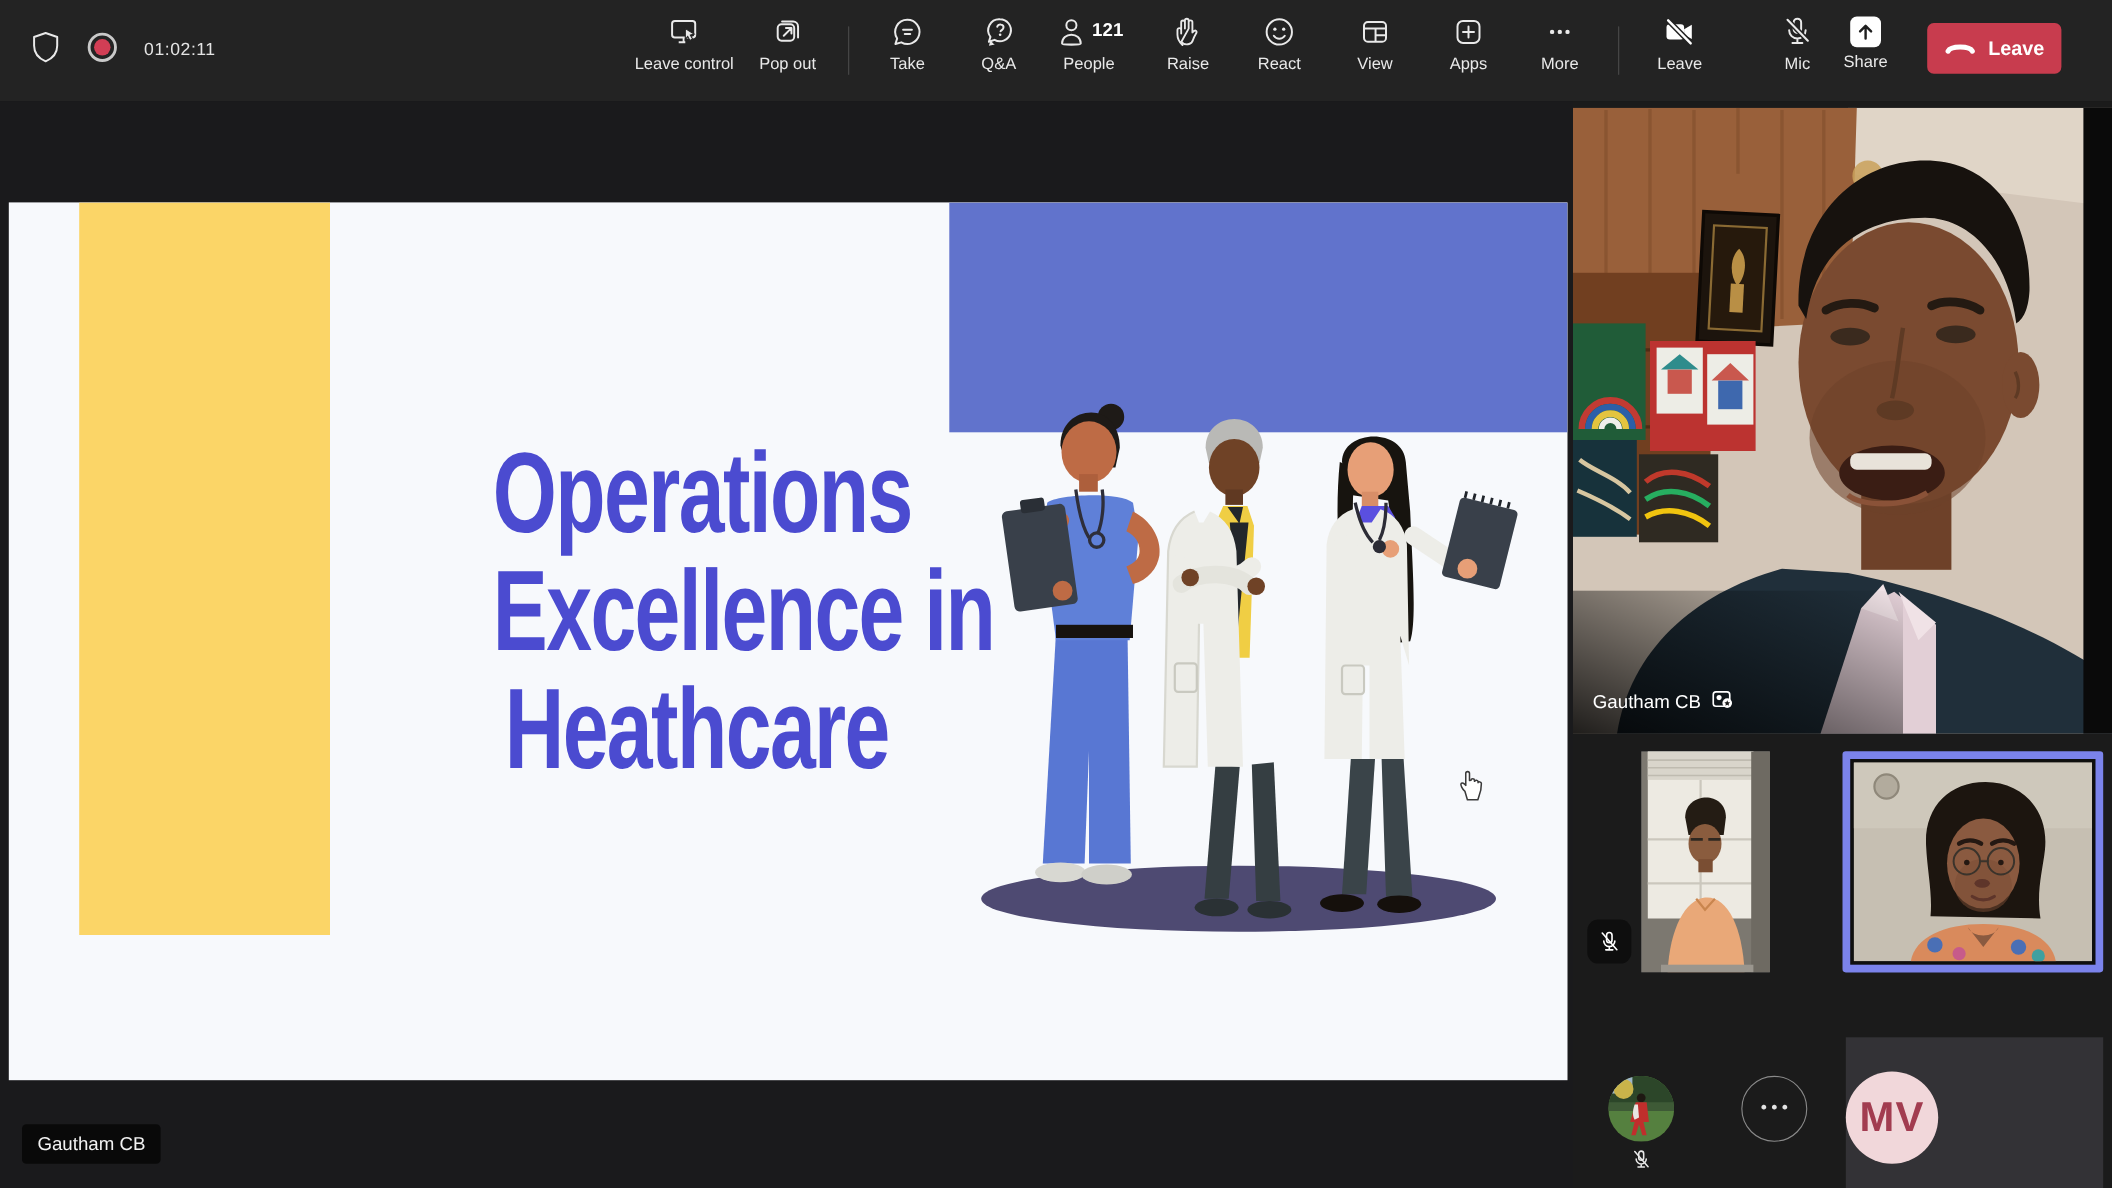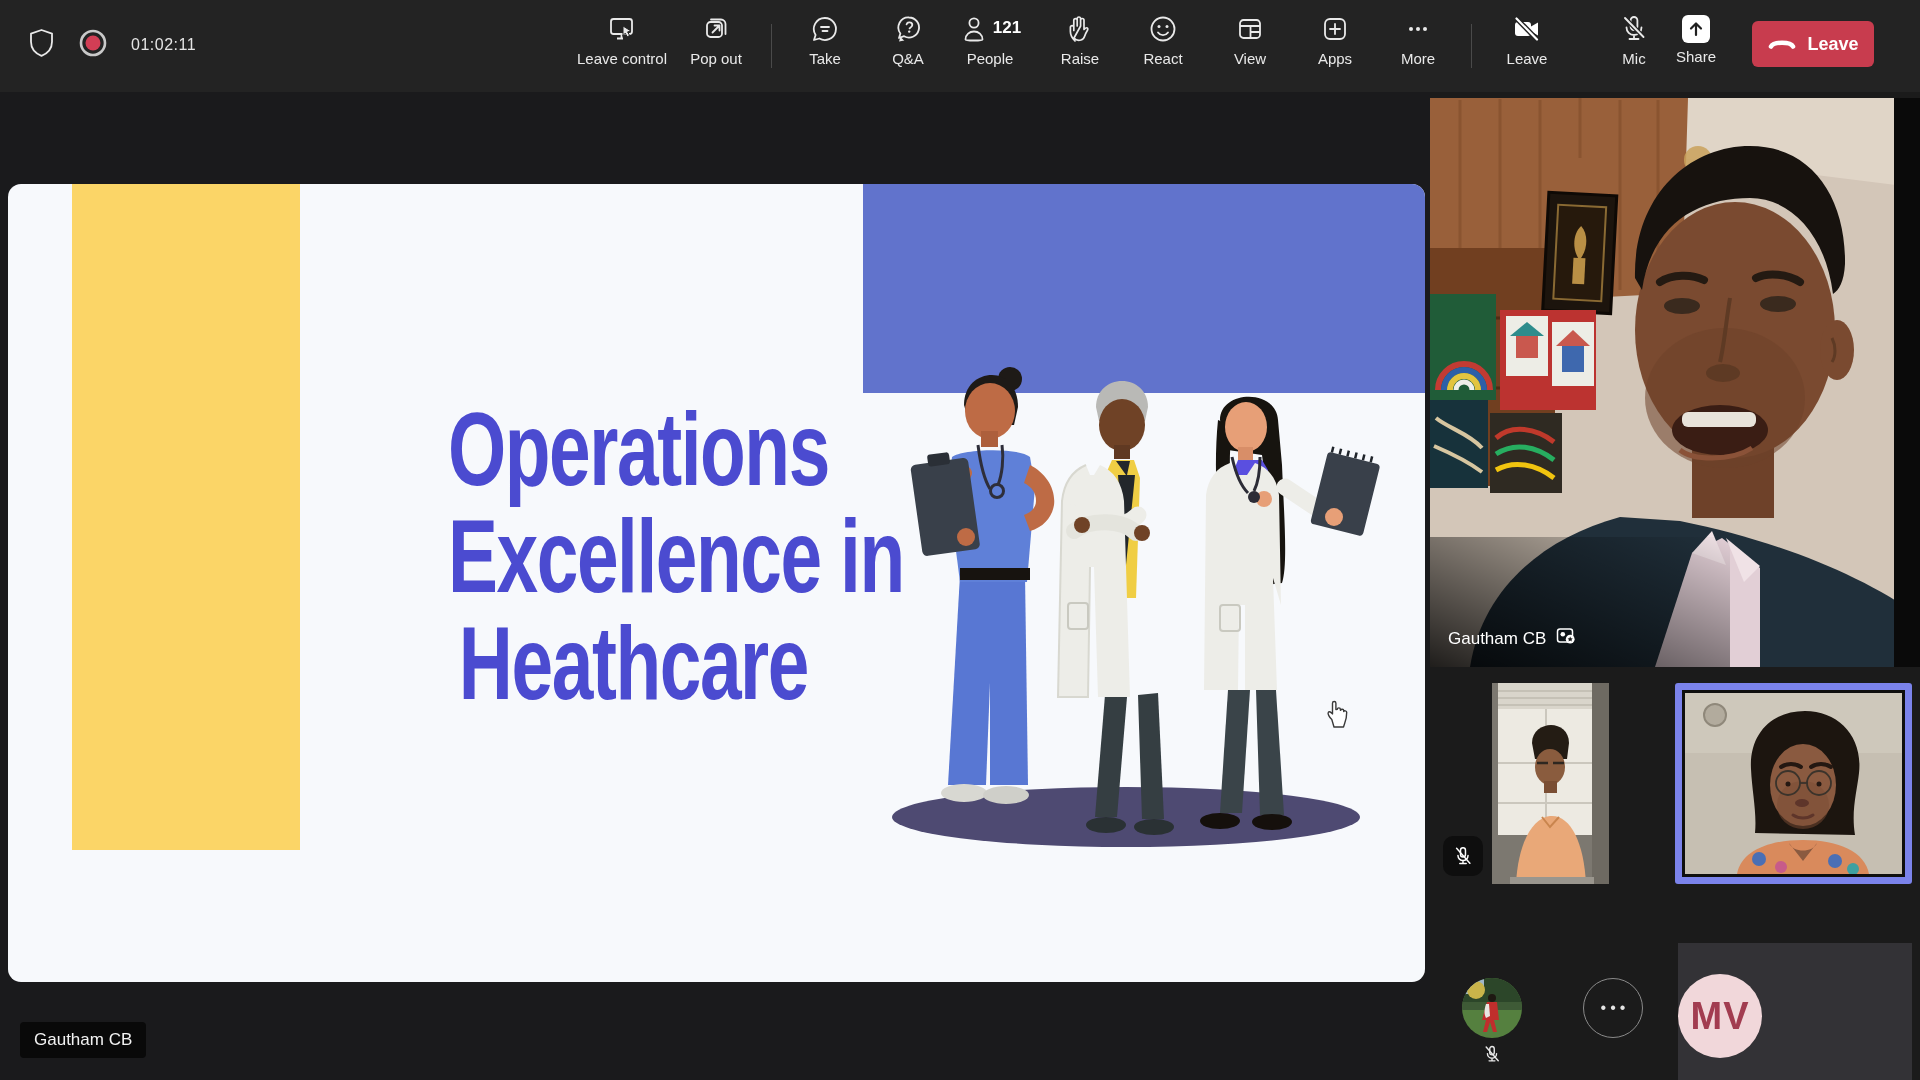--- a/index.html
+++ b/index.html
@@ -15,21 +15,21 @@
   .tb-label { font-size:15px; line-height:16px; color:#E9E9E9; white-space:nowrap; }
   .tb-sep { position:absolute; top:24px; width:1px; height:44px; background:#4A4A4A; }
   .icon-row { display:flex; align-items:flex-start; gap:4px; height:32px; }
   .people-badge { color:#FFFFFF; font-size:17px; font-weight:700; line-height:30px; }
   .share-box { width:28px; height:28px; background:#FFFFFF; border-radius:6px; display:flex; align-items:center; justify-content:center; margin-top:2px; }
   .leave-btn { position:absolute; left:1752px; top:21px; width:122px; height:46px; background:#C83C4E; border:none; border-radius:6px;
     display:flex; align-items:center; justify-content:center; gap:10px; color:#fff; font-size:18px; font-weight:600; cursor:pointer; }
 
   
   .stage { position:absolute; left:0; top:92px; width:1430px; height:988px; background:#1A1A1C; }
-  .slide { position:absolute; left:8px; top:92px; width:1417px; height:798px; background:#F7F9FC; overflow:hidden;border-radius:13px; }
+  .slide { position:absolute; left:8px; top:92px; width:1417px; height:798px; background:#F7F9FC; overflow:hidden; }
   .slide-yellow { position:absolute; left:64px; top:0; width:228px; height:666px; background:#FBD567; }
   .slide-purple { position:absolute; left:855px; top:0; width:562px; height:209px; background:#6173CC; }
   .slide-title { position:absolute; left:300px; top:212px; width:500px; text-align:right;
     font-size:104px; line-height:107px; font-weight:800; letter-spacing:-2px; color:#4B4BD0;
     transform:scaleX(.72); transform-origin:100% 0; white-space:nowrap; }
   .presenter-pill { position:absolute; left:20px; top:930px; height:36px; padding:0 14px; background:rgba(8,8,8,.92);
     border-radius:4px; color:#F2F2F2; font-size:17px; display:flex; align-items:center; }
   .cursor { position:absolute; left:1314px; top:512px; }
 
   

